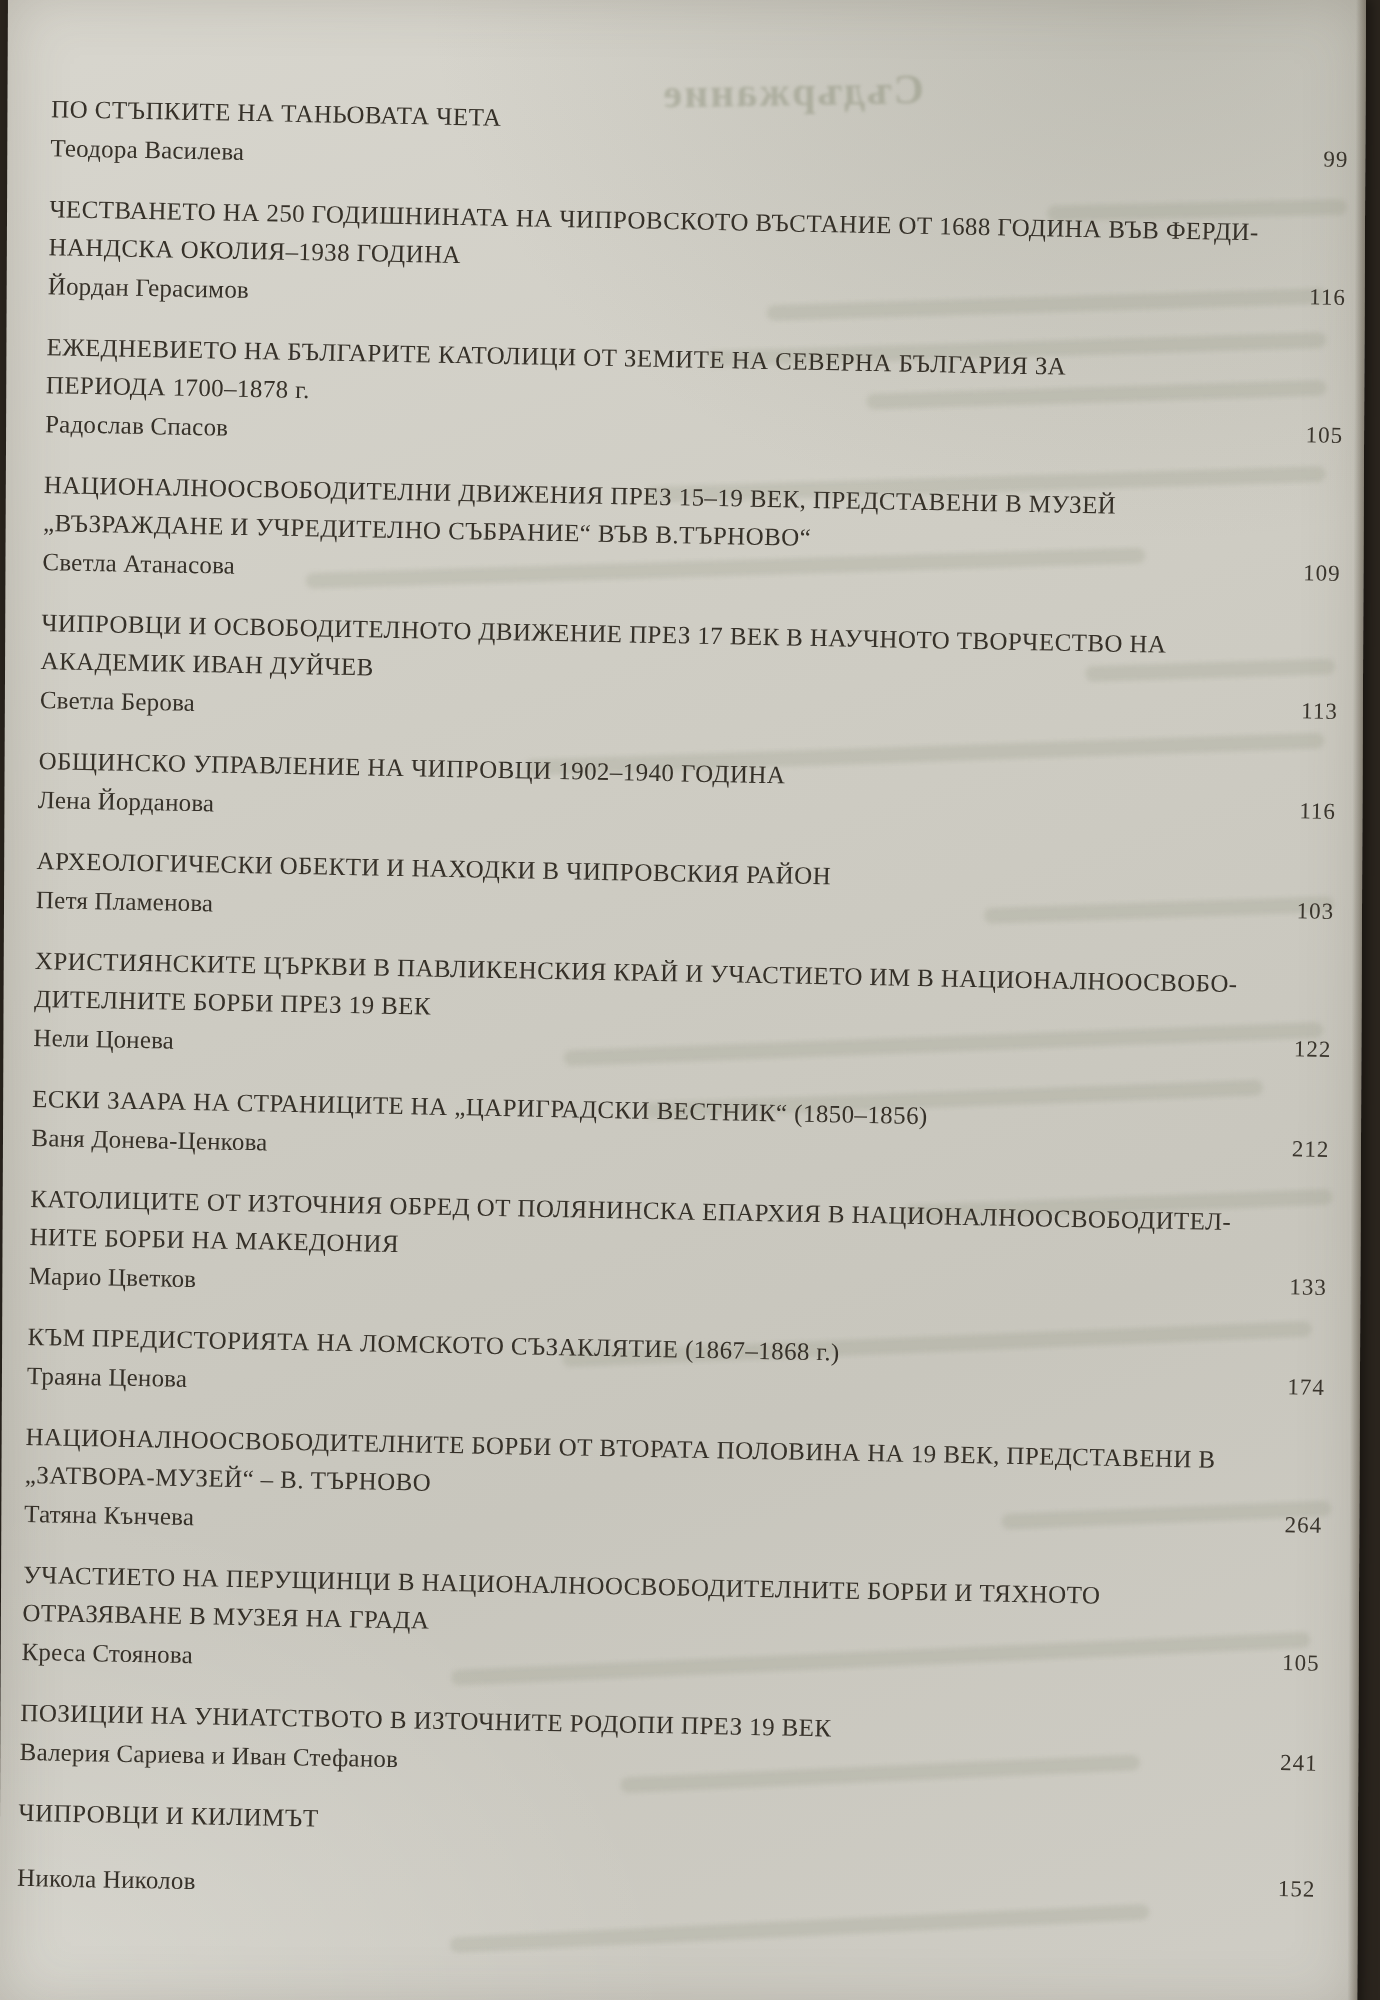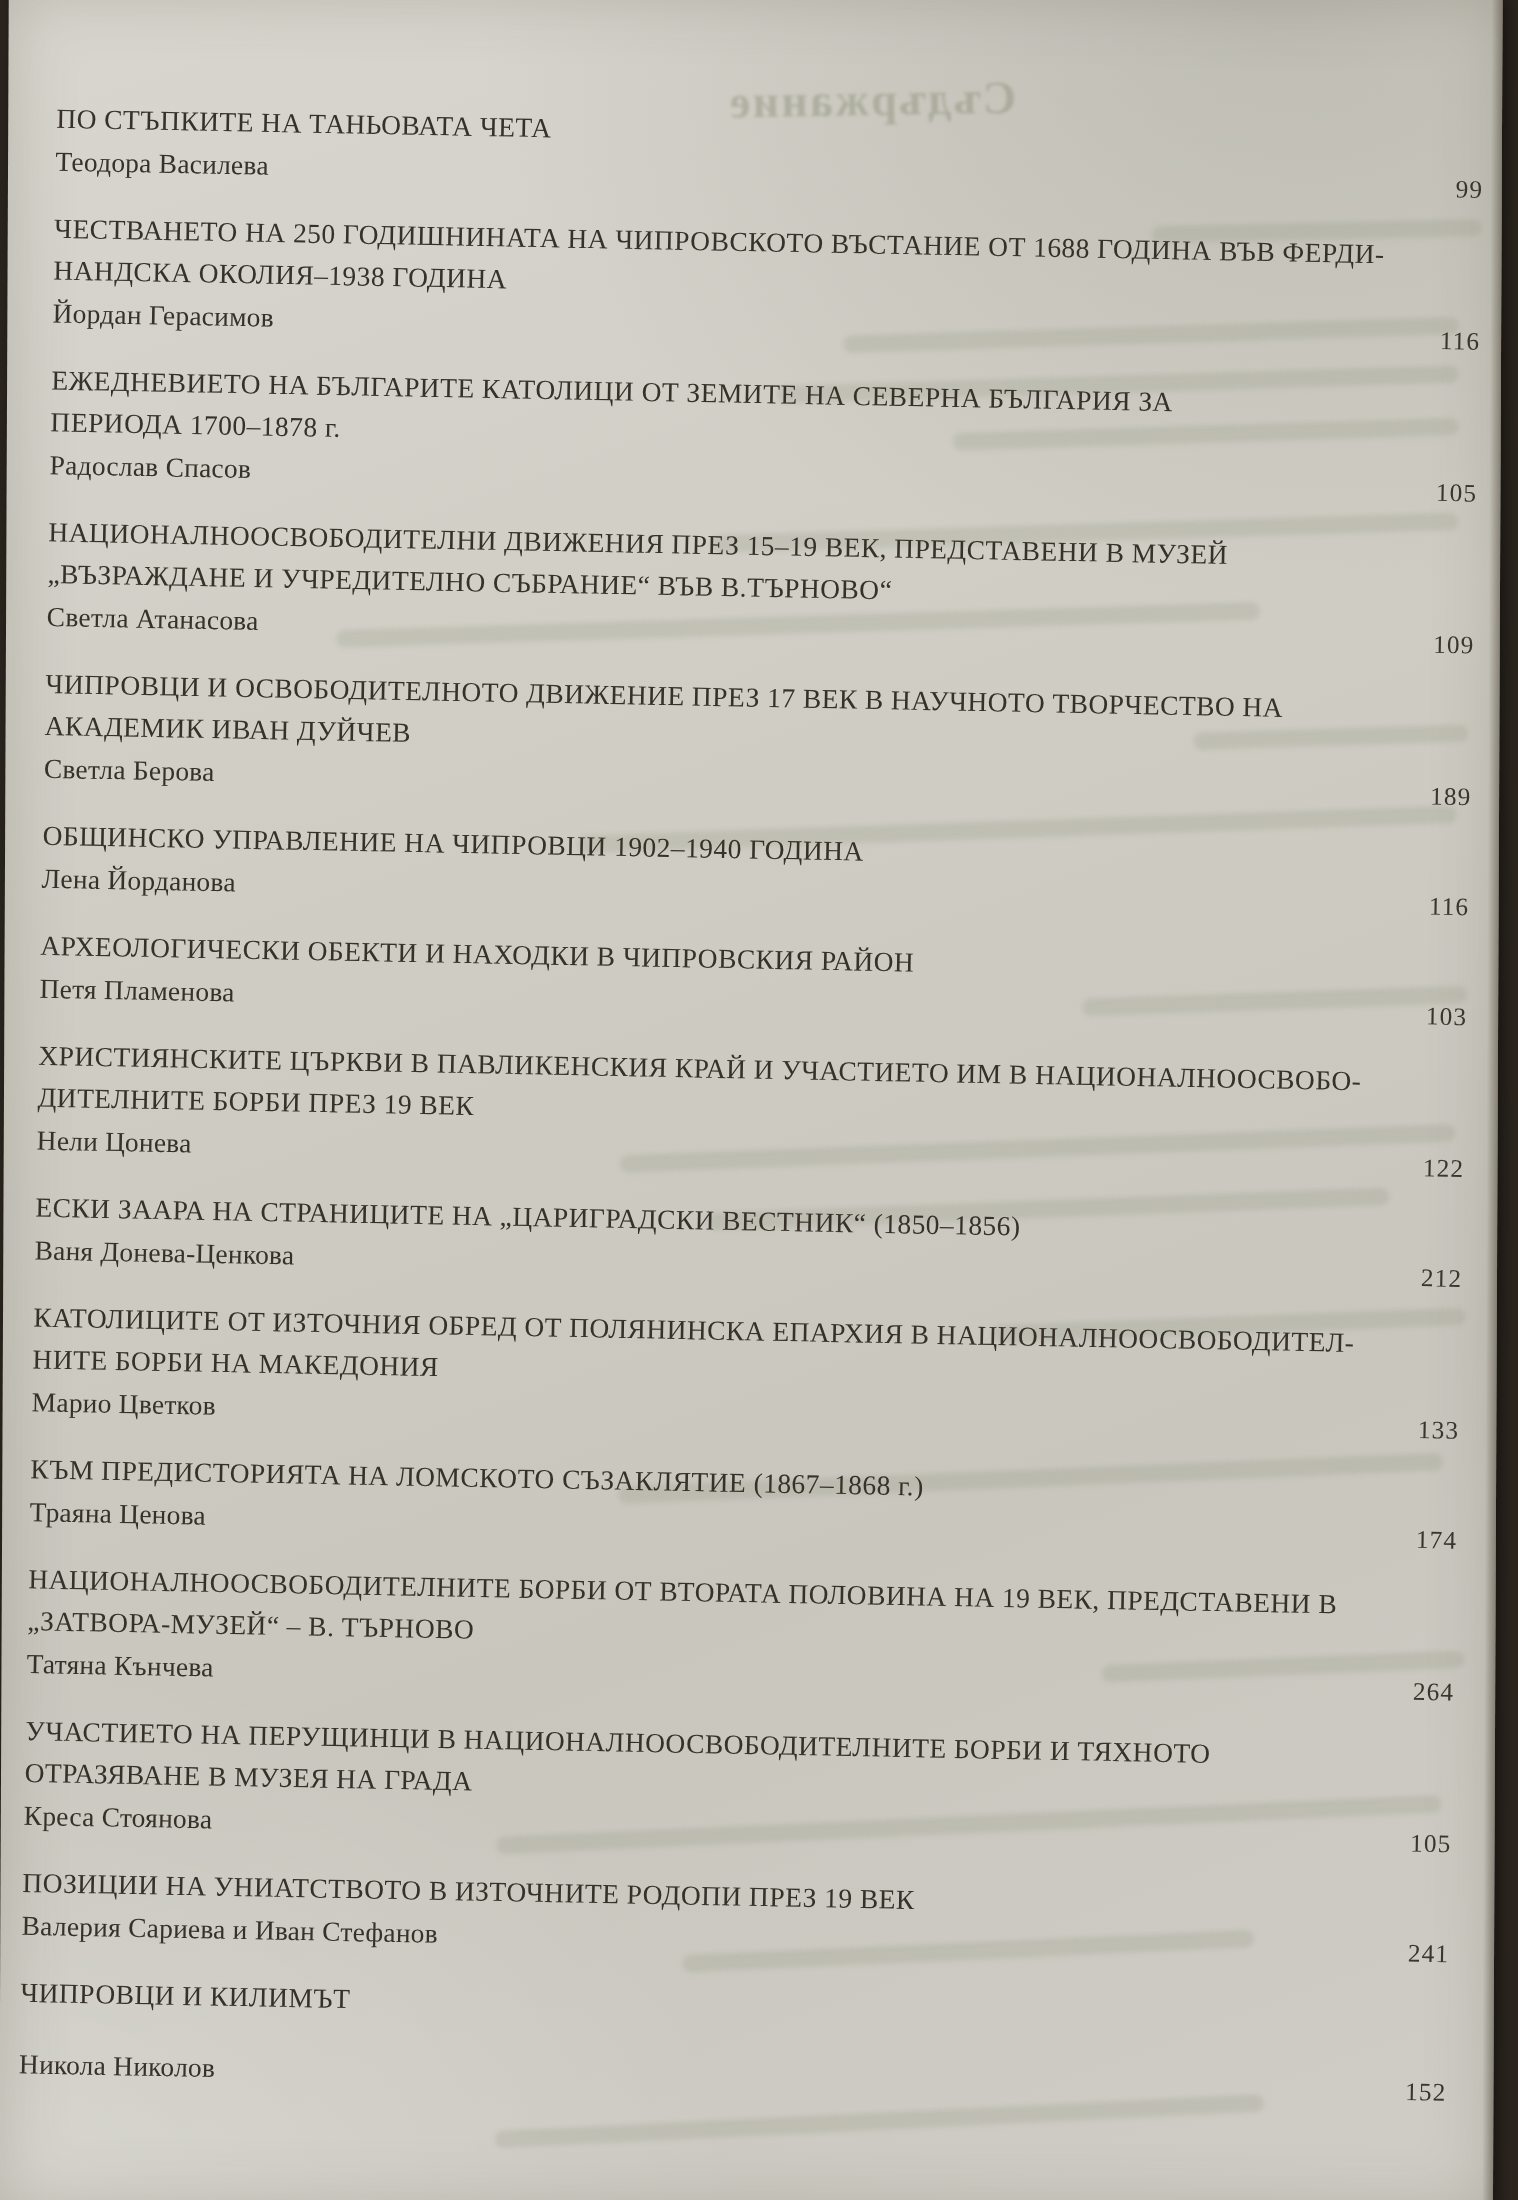--- a/index.html
+++ b/index.html
@@ -87,21 +87,21 @@
   }
   .entry-author {
     font-size: 25px;
     line-height: 36px;
     margin-top: 2px;
     letter-spacing: 0.2px;
   }
   .entry-page {
     position: absolute;
     right: -6px;
-    bottom: 5px;
+    bottom: 18px;
     font-size: 23px;
     letter-spacing: 1px;
     color: #3a352d;
   }
 </style>
 </head>
 <body>
 
 <div class="paper">
 
@@ -160,21 +160,21 @@
     <div class="entry-author">Светла Атанасова</div>
     <div class="entry-page">109</div>
   </div>
 
   <div class="entry">
     <div class="entry-title">
           <div class="entry-title-line">ЧИПРОВЦИ И ОСВОБОДИТЕЛНОТО ДВИЖЕНИЕ ПРЕЗ 17 ВЕК В НАУЧНОТО ТВОРЧЕСТВО НА</div>
           <div class="entry-title-line">АКАДЕМИК ИВАН ДУЙЧЕВ</div>
         </div>
     <div class="entry-author">Светла Берова</div>
-    <div class="entry-page">189</div>
+    <div class="entry-page">113</div>
   </div>
 
   <div class="entry">
     <div class="entry-title">
           <div class="entry-title-line">ОБЩИНСКО УПРАВЛЕНИЕ НА ЧИПРОВЦИ 1902–1940 ГОДИНА</div>
         </div>
     <div class="entry-author">Лена Йорданова</div>
     <div class="entry-page">116</div>
   </div>
 

